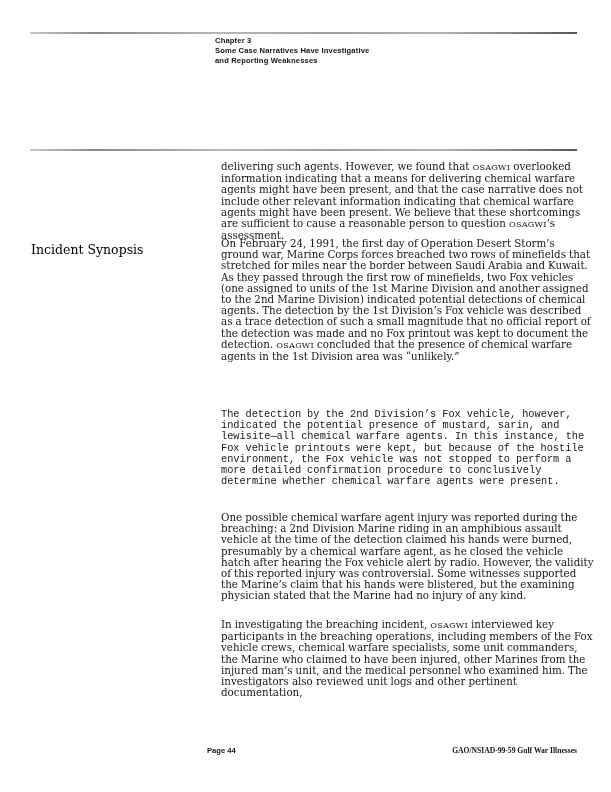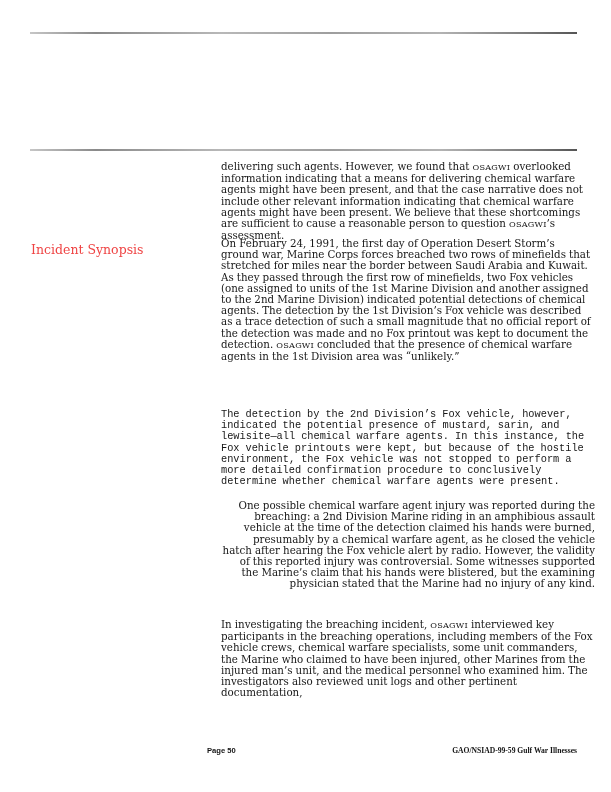--- a/index.html
+++ b/index.html
@@ -26,34 +26,34 @@
   .running-header {
     position: absolute; left: 215px; top: 36px;
     font-family: "Liberation Sans", sans-serif;
     font-weight: bold; font-size: 7.6px; line-height: 9.8px;
     letter-spacing: 0.15px; color: #141414;
   }
 
   
   .margin-label {
     position: absolute; left: 31px; top: 243px;
-    font-size: 12.5px; line-height: 14px; color: #ef4444;
+    font-size: 12.5px; line-height: 14px; color: #000000;
   }
 
   
   .para {
     position: absolute; left: 213px; width: 374px; margin: 8px;
     font-size: 10.3px; line-height: 11.2px;
     text-align: left; color: #171717;
     word-spacing: -0.2px;
   }
   .p1 { top: 153px; }
   .p2 { top: 230px; }
   .p3 { top: 401px; font-family: Liberation Mono, monospace; }
-  .p4 { top: 492px; text-align: right; }
+  .p4 { top: 504px; }
   .p5 { top: 611px; }
   .sc { font-size: 8.2px; letter-spacing: 0.2px; }
 
   
   .footer-pagenum {
     position: absolute; left: 207px; top: 746px;
     font-family: "Liberation Sans", sans-serif;
     font-weight: bold; font-size: 7.6px; color: #141414;
   }
   .footer-report {
@@ -62,31 +62,36 @@
     font-weight: bold; font-size: 7.6px; color: #141414;
   }
 </style>
 </head>
 <body style="--bg: #ffffff; --ink: #1b1b1b;">
 
 <div class="page">
 
   <div class="rule rule-top"></div>
 
+  <header class="running-header">
+    <div>Chapter 3</div>
+    <div>Some Case Narratives Have Investigative</div>
+    <div>and Reporting Weaknesses</div>
+  </header>
 
   <div class="rule rule-mid"></div>
 
   <aside class="margin-label">Incident Synopsis</aside>
 
   <main>
     <p class="para p1">delivering such agents. However, we found that <span class="sc">OSAGWI</span> overlooked information indicating that a means for delivering chemical warfare agents might have been present, and that the case narrative does not include other relevant information indicating that chemical warfare agents might have been present. We believe that these shortcomings are sufficient to cause a reasonable person to question <span class="sc">OSAGWI</span>’s assessment.</p>
     <p class="para p2">On February 24, 1991, the first day of Operation Desert Storm’s ground war, Marine Corps forces breached two rows of minefields that stretched for miles near the border between Saudi Arabia and Kuwait. As they passed through the first row of minefields, two Fox vehicles (one assigned to units of the 1st Marine Division and another assigned to the 2nd Marine Division) indicated potential detections of chemical agents. The detection by the 1st Division’s Fox vehicle was described as a trace detection of such a small magnitude that no official report of the detection was made and no Fox printout was kept to document the detection. <span class="sc">OSAGWI</span> concluded that the presence of chemical warfare agents in the 1st Division area was “unlikely.”</p>
     <p class="para p3">The detection by the 2nd Division’s Fox vehicle, however, indicated the potential presence of mustard, sarin, and lewisite—all chemical warfare agents. In this instance, the Fox vehicle printouts were kept, but because of the hostile environment, the Fox vehicle was not stopped to perform a more detailed confirmation procedure to conclusively determine whether chemical warfare agents were present.</p>
     <p class="para p4">One possible chemical warfare agent injury was reported during the breaching: a 2nd Division Marine riding in an amphibious assault vehicle at the time of the detection claimed his hands were burned, presumably by a chemical warfare agent, as he closed the vehicle hatch after hearing the Fox vehicle alert by radio. However, the validity of this reported injury was controversial. Some witnesses supported the Marine’s claim that his hands were blistered, but the examining physician stated that the Marine had no injury of any kind.</p>
     <p class="para p5">In investigating the breaching incident, <span class="sc">OSAGWI</span> interviewed key participants in the breaching operations, including members of the Fox vehicle crews, chemical warfare specialists, some unit commanders, the Marine who claimed to have been injured, other Marines from the injured man’s unit, and the medical personnel who examined him. The investigators also reviewed unit logs and other pertinent documentation,</p>
   </main>
 
   <footer>
-    <span class="footer-pagenum">Page 50</span>
+    <span class="footer-pagenum">Page 44</span>
     <span class="footer-report">GAO/NSIAD-99-59 Gulf War Illnesses</span>
   </footer>
 
 </div>
 
 </body></html>

